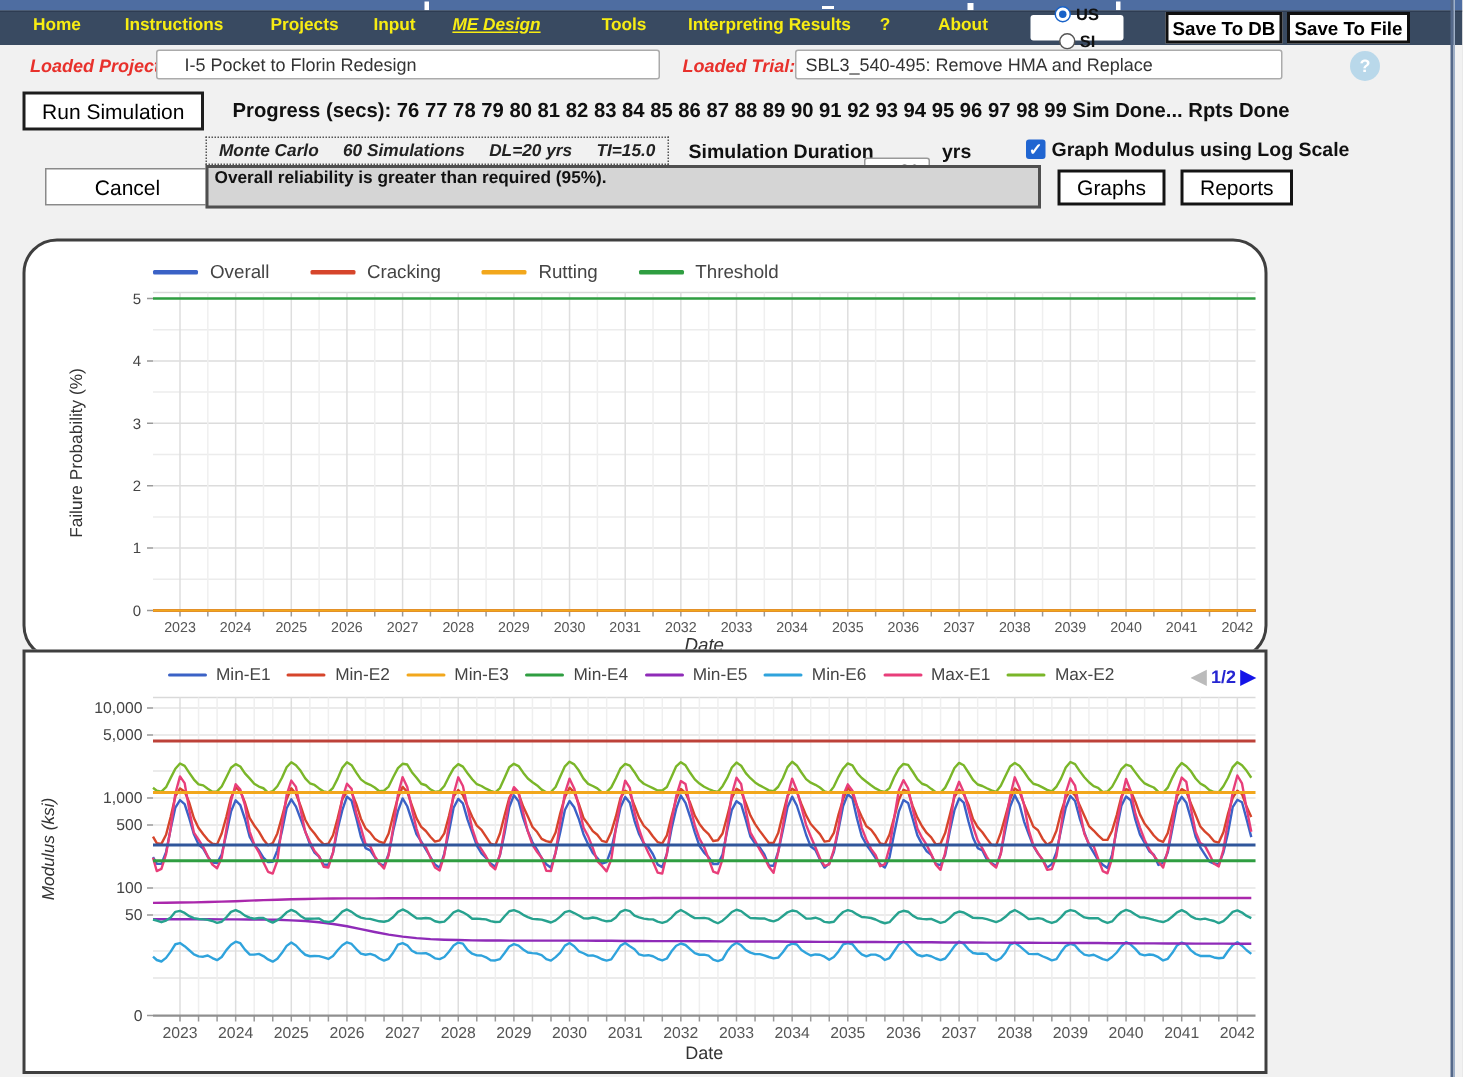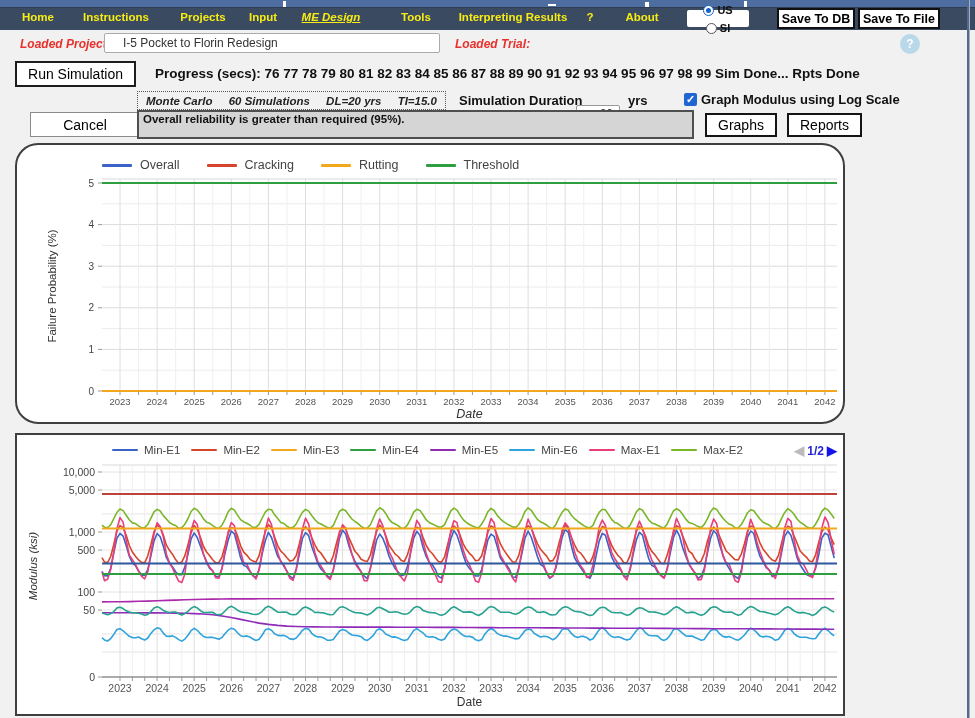--- a/index.html
+++ b/index.html
@@ -36,21 +36,21 @@
   #mcbox{left:137px;top:91px;width:309px;height:19px;border:1px dotted #555;box-sizing:border-box;display:flex;align-items:center;justify-content:space-between;padding:0 8px;font-size:11.5px;font-weight:bold;font-style:italic;color:#222;}
   #simdurlab{left:459px;top:93px;font-size:13px;font-weight:bold;color:#111;}
   #simdurinput{left:576px;top:105px;width:44px;height:18px;text-align:right;justify-content:flex-end;font-size:12px;border:1px solid #999;}
   #yrslab{left:628px;top:93px;font-size:13px;font-weight:bold;color:#111;}
   #logchk{left:684px;top:93px;width:13px;height:13px;background:#2065d1;border-radius:2px;color:#fff;font-size:11px;font-weight:bold;display:flex;align-items:center;justify-content:center;cursor:pointer;}
   #logchklab{left:701px;top:92px;font-size:13px;font-weight:bold;color:#111;}
   #statusbox{left:137px;top:110px;width:557px;height:29px;background:#d5d5d5;border:2px solid #4f4f4f;box-sizing:border-box;font-size:11.5px;font-weight:bold;color:#111;padding:1px 4px;}
 
   
   .chartbox{background:#ffffff;border:2px solid #3f3f3f;box-sizing:border-box;}
-  #chart1{left:15px;top:143px;width:830px;height:281px;border-radius:23px;}
+  #chart1{left:15px;top:159px;width:830px;height:281px;border-radius:23px;}
   #chart2{left:15px;top:433px;width:830px;height:283px;}
   .legend{position:absolute;display:flex;align-items:center;}
   .leg-item{display:flex;align-items:center;white-space:nowrap;}
   .leg-swatch{display:inline-block;border-radius:1px;}
   .leg-label{color:#444;}
   #legend1{left:85px;top:13px;gap:27px;}
   #legend1 .leg-swatch{width:30px;height:3px;margin-right:8px;}
   #legend1 .leg-label{font-size:12.5px;}
   #legend2{left:95px;top:9px;gap:11px;}
   #legend2 .leg-swatch{width:26px;height:2.5px;margin-right:6px;}
@@ -90,20 +90,21 @@
       <span><span class="radio sel"></span> <span>US</span></span>
       <span><span class="radio"></span> <span>SI</span></span>
     </div>
     <div class="navbtn" style="left:777px;width:78px;">Save To DB</div>
     <div class="navbtn" style="left:858px;width:82px;">Save To File</div>
   </div>
 
   <span class="abs redlab" style="left:20px;top:37px;">Loaded Project:</span>
   <div class="abs textbox" style="left:104px;top:33px;width:336px;height:20px;padding-left:18px;">I-5 Pocket to Florin Redesign</div>
   <span class="abs redlab" style="left:455px;top:37px;">Loaded Trial:</span>
+  <div class="abs textbox" style="left:530px;top:33px;width:325px;height:20px;">SBL3_540-495: Remove HMA and Replace</div>
   <div class="abs" id="helpcirc">?</div>
 
   <div class="abs btn" id="runbtn">Run Simulation</div>
   <div class="abs" id="progress">Progress (secs): 76 77 78 79 80 81 82 83 84 85 86 87 88 89 90 91 92 93 94 95 96 97 98 99 Sim Done... Rpts Done</div>
 
   <div class="abs" id="mcbox">
     <span>Monte Carlo</span>
     <span>60 Simulations</span>
     <span>DL=20 yrs</span>
     <span>TI=15.0</span>

